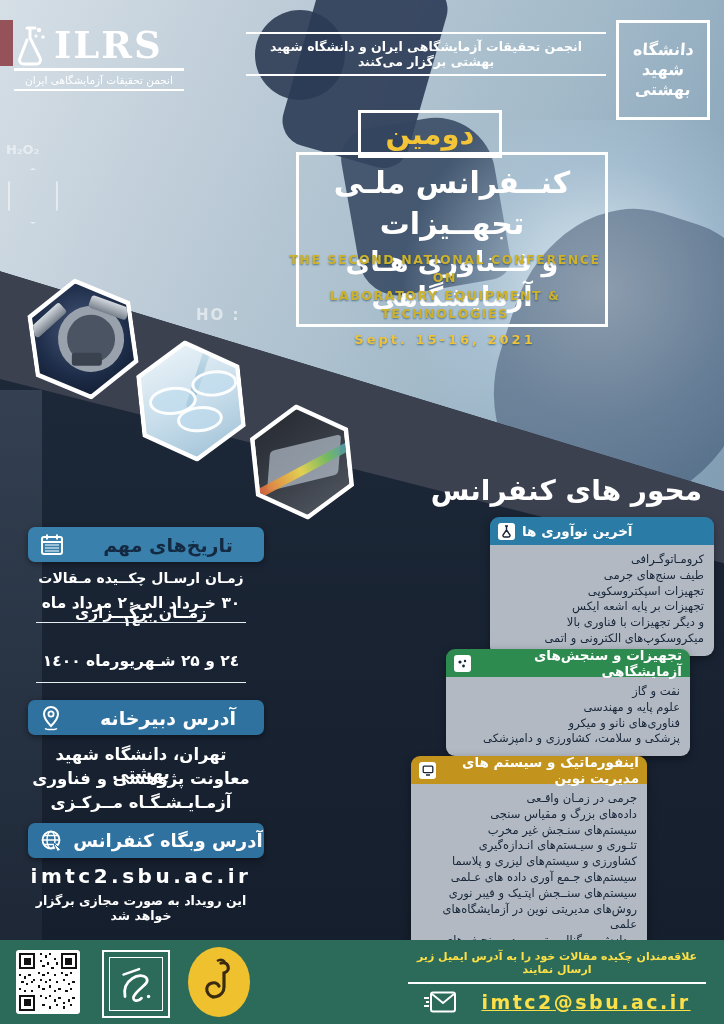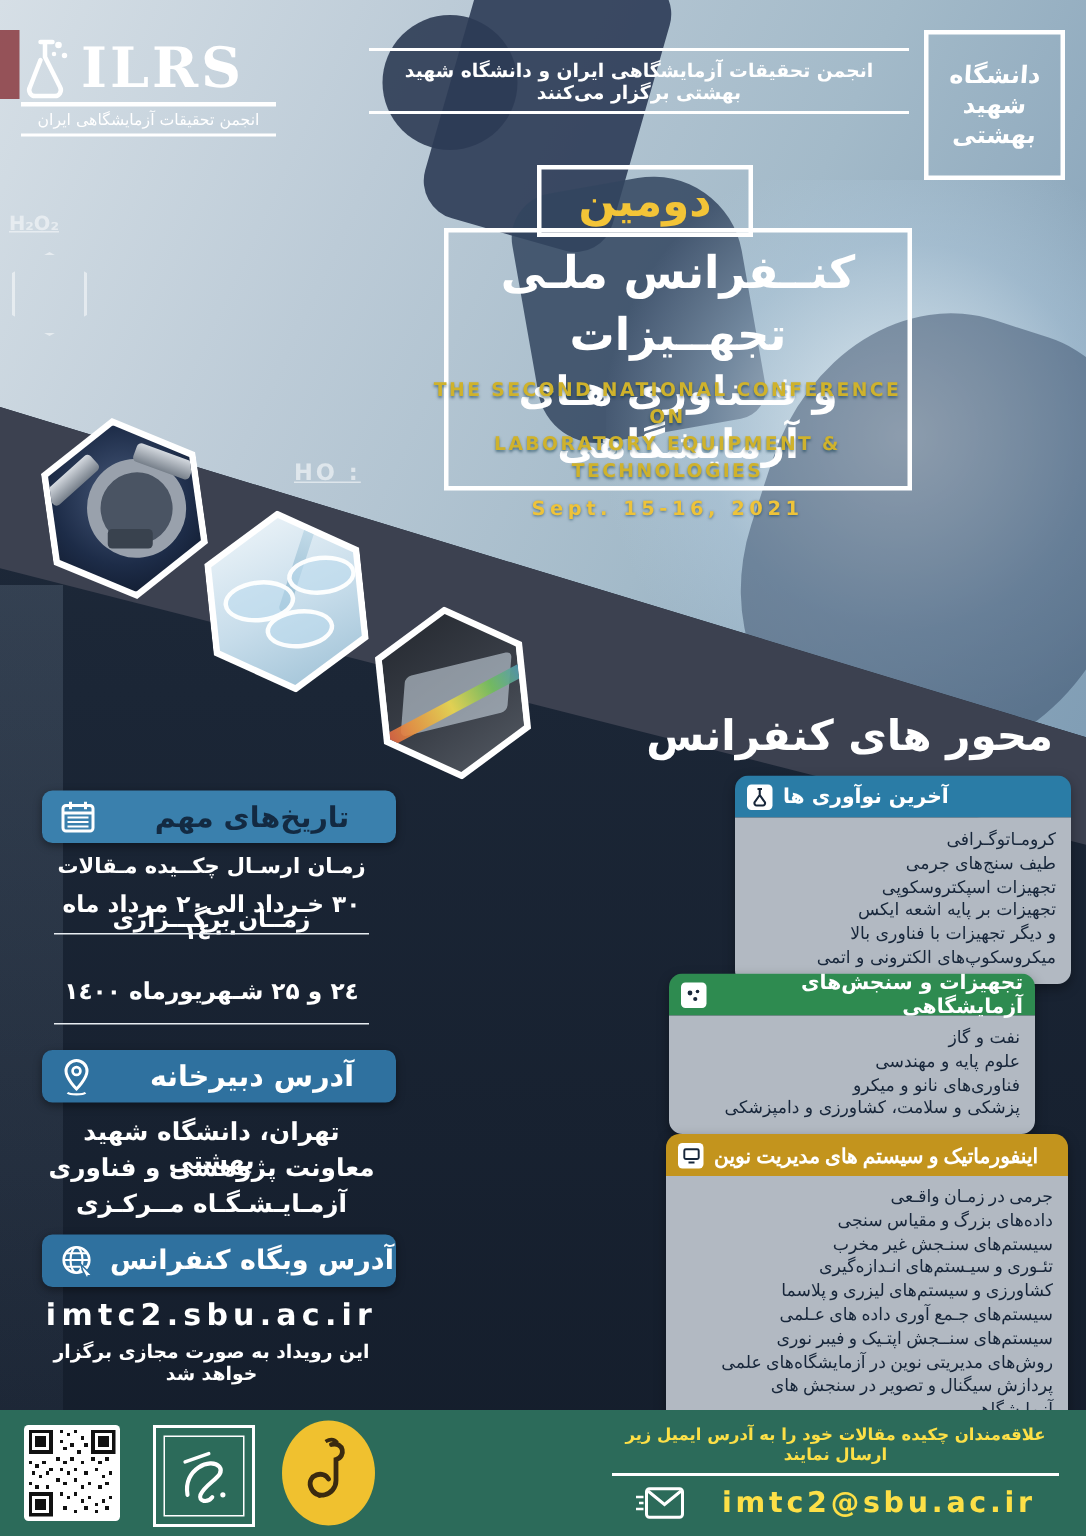--- a/index.html
+++ b/index.html
@@ -10,21 +10,21 @@
   .bg-top{position:absolute;inset:0;
     background:linear-gradient(115deg,#d6dfe6 0%,#bccbd7 25%,#a3bac9 50%,#87a3b9 72%,#6f8fa9 100%);
     clip-path:polygon(0 0,100% 0,100% 48%,0 26.5%);}
   .scope-a{position:absolute;left:300px;top:-30px;width:130px;height:190px;background:#2c3b55;opacity:.9;border-radius:26px;transform:rotate(16deg);}
   .scope-b{position:absolute;left:350px;top:120px;width:150px;height:170px;background:#33455f;opacity:.85;border-radius:30px 60px 20px 40px;transform:rotate(-10deg);}
   .scope-c{position:absolute;left:255px;top:10px;width:90px;height:90px;background:#24334c;opacity:.85;border-radius:50%;}
   .glow{position:absolute;right:-40px;top:120px;width:360px;height:380px;
     background:radial-gradient(circle at 55% 45%,rgba(235,245,250,.85) 0%,rgba(180,205,225,.4) 45%,rgba(120,150,185,0) 70%);}
   .hand{position:absolute;right:-30px;top:210px;width:250px;height:300px;background:#2a3e5c;opacity:.45;border-radius:45% 40% 50% 40%;transform:rotate(18deg);}
   .redchip{position:absolute;left:0;top:20px;width:13px;height:46px;background:#8a3940;opacity:.85;}
-  .doodle{position:absolute;color:#ffffff;opacity:.5;font-weight:bold;text-decoration:underline;}
+  .doodle{position:absolute;color:#ffffff;opacity:.5;font-weight:bold;}
   .doodle1{left:6px;top:142px;font-size:13px;}
   .doodle2{left:196px;top:306px;font-size:15px;letter-spacing:2px;opacity:.55;}
   .chemring{position:absolute;left:8px;top:168px;width:46px;height:52px;border:2px solid rgba(255,255,255,.5);
     clip-path:polygon(50% 0,100% 25%,100% 75%,50% 100%,0 75%,0 25%);}
   .bg-band{position:absolute;inset:0;background:#3c4150;
     clip-path:polygon(0 26.5%,100% 48%,100% 55%,0 37%);}
   .bg-left-strip{position:absolute;left:0;top:390px;width:42px;height:560px;
     background:linear-gradient(180deg,rgba(160,180,200,.18),rgba(120,140,170,.08));}
   
   .ilrs{position:absolute;left:14px;top:24px;width:170px;color:#fff;}
@@ -79,21 +79,21 @@
     padding:0 8px;color:#fff;font-size:13.5px;font-weight:bold;direction:rtl;}
   .tbox-hdr .ticon{order:2;}
   .hdr-blue{background:#2a7ca6;}
   .hdr-green{background:#2e8b50;}
   .hdr-gold{background:#c3941d;}
   .tbox-body{background:#b2b9c2;padding:7px 10px 9px;text-align:right;direction:rtl;}
   .tbox-body li{list-style:none;color:#17263a;font-size:11.5px;font-weight:500;line-height:15.8px;}
   .tbox-body ul{margin:0;padding:0;}
   .tbox1{left:490px;top:517px;width:224px;}
   .tbox2{left:446px;top:649px;width:244px;}
-  .tbox3{left:444px;top:756px;width:268px;font-family:Liberation Serif, serif;}
+  .tbox3{left:411px;top:756px;width:236px;}
   .ticon{width:17px;height:17px;background:#fff;border-radius:3px;display:flex;align-items:center;justify-content:center;flex:0 0 auto;}
   
   .side-hdr{position:absolute;left:28px;width:192px;height:35px;border-radius:7px;
     display:flex;align-items:center;justify-content:center;font-weight:bold;direction:rtl;box-shadow:0 2px 6px rgba(0,0,0,.4);padding-left:44px;}
   .side-hdr .sicon{position:absolute;left:12px;}
   .hdrA{top:527px;background:#3a80ad;color:#132a42;font-size:19px;}
   .hdrB{top:700px;background:#2f719f;color:#fff;font-size:19px;}
   .hdrC{top:823px;background:#2f719f;color:#fff;font-size:18px;}
   .side-txt{position:absolute;left:28px;width:226px;text-align:center;color:#fff;direction:rtl;font-weight:bold;}
   .d1{top:570px;font-size:14px;}
@@ -107,21 +107,21 @@
   .vnote{top:893px;font-size:12.5px;}
   
   .footer{position:absolute;left:0;top:940px;width:724px;height:84px;background:#2c6b5a;}
   .qr{position:absolute;left:16px;top:10px;width:64px;height:64px;background:#fff;border-radius:3px;padding:3px;box-sizing:border-box;}
   .logo2{position:absolute;left:102px;top:10px;width:64px;height:64px;border:2px solid #fff;display:flex;align-items:center;justify-content:center;}
   .logo2-in{width:52px;height:52px;border:1.5px solid #fff;display:flex;align-items:center;justify-content:center;}
   .logo3{position:absolute;left:188px;top:7px;width:62px;height:70px;background:#f0c12f;border-radius:50%;display:flex;align-items:center;justify-content:center;}
   .f-right{position:absolute;left:404px;top:10px;width:306px;text-align:center;color:#fde047;}
   .f-note{font-size:11px;font-weight:bold;direction:rtl;}
   .f-line{border-top:2px solid #fff;margin:6px 4px 7px;}
-  .f-email-row{display:flex;align-items:flex-start;justify-content:center;gap:24px;direction:ltr;}
+  .f-email-row{display:flex;align-items:flex-start;justify-content:center;gap:24px;direction:ltr;text-decoration:underline;}
   .f-email{font-size:19px;font-weight:bold;letter-spacing:2.5px;}
   svg{display:block;}
 </style>
 </head>
 <body>
 
 <div class="poster">
 
   <div class="bg-top">
     <div class="scope-c"></div>

